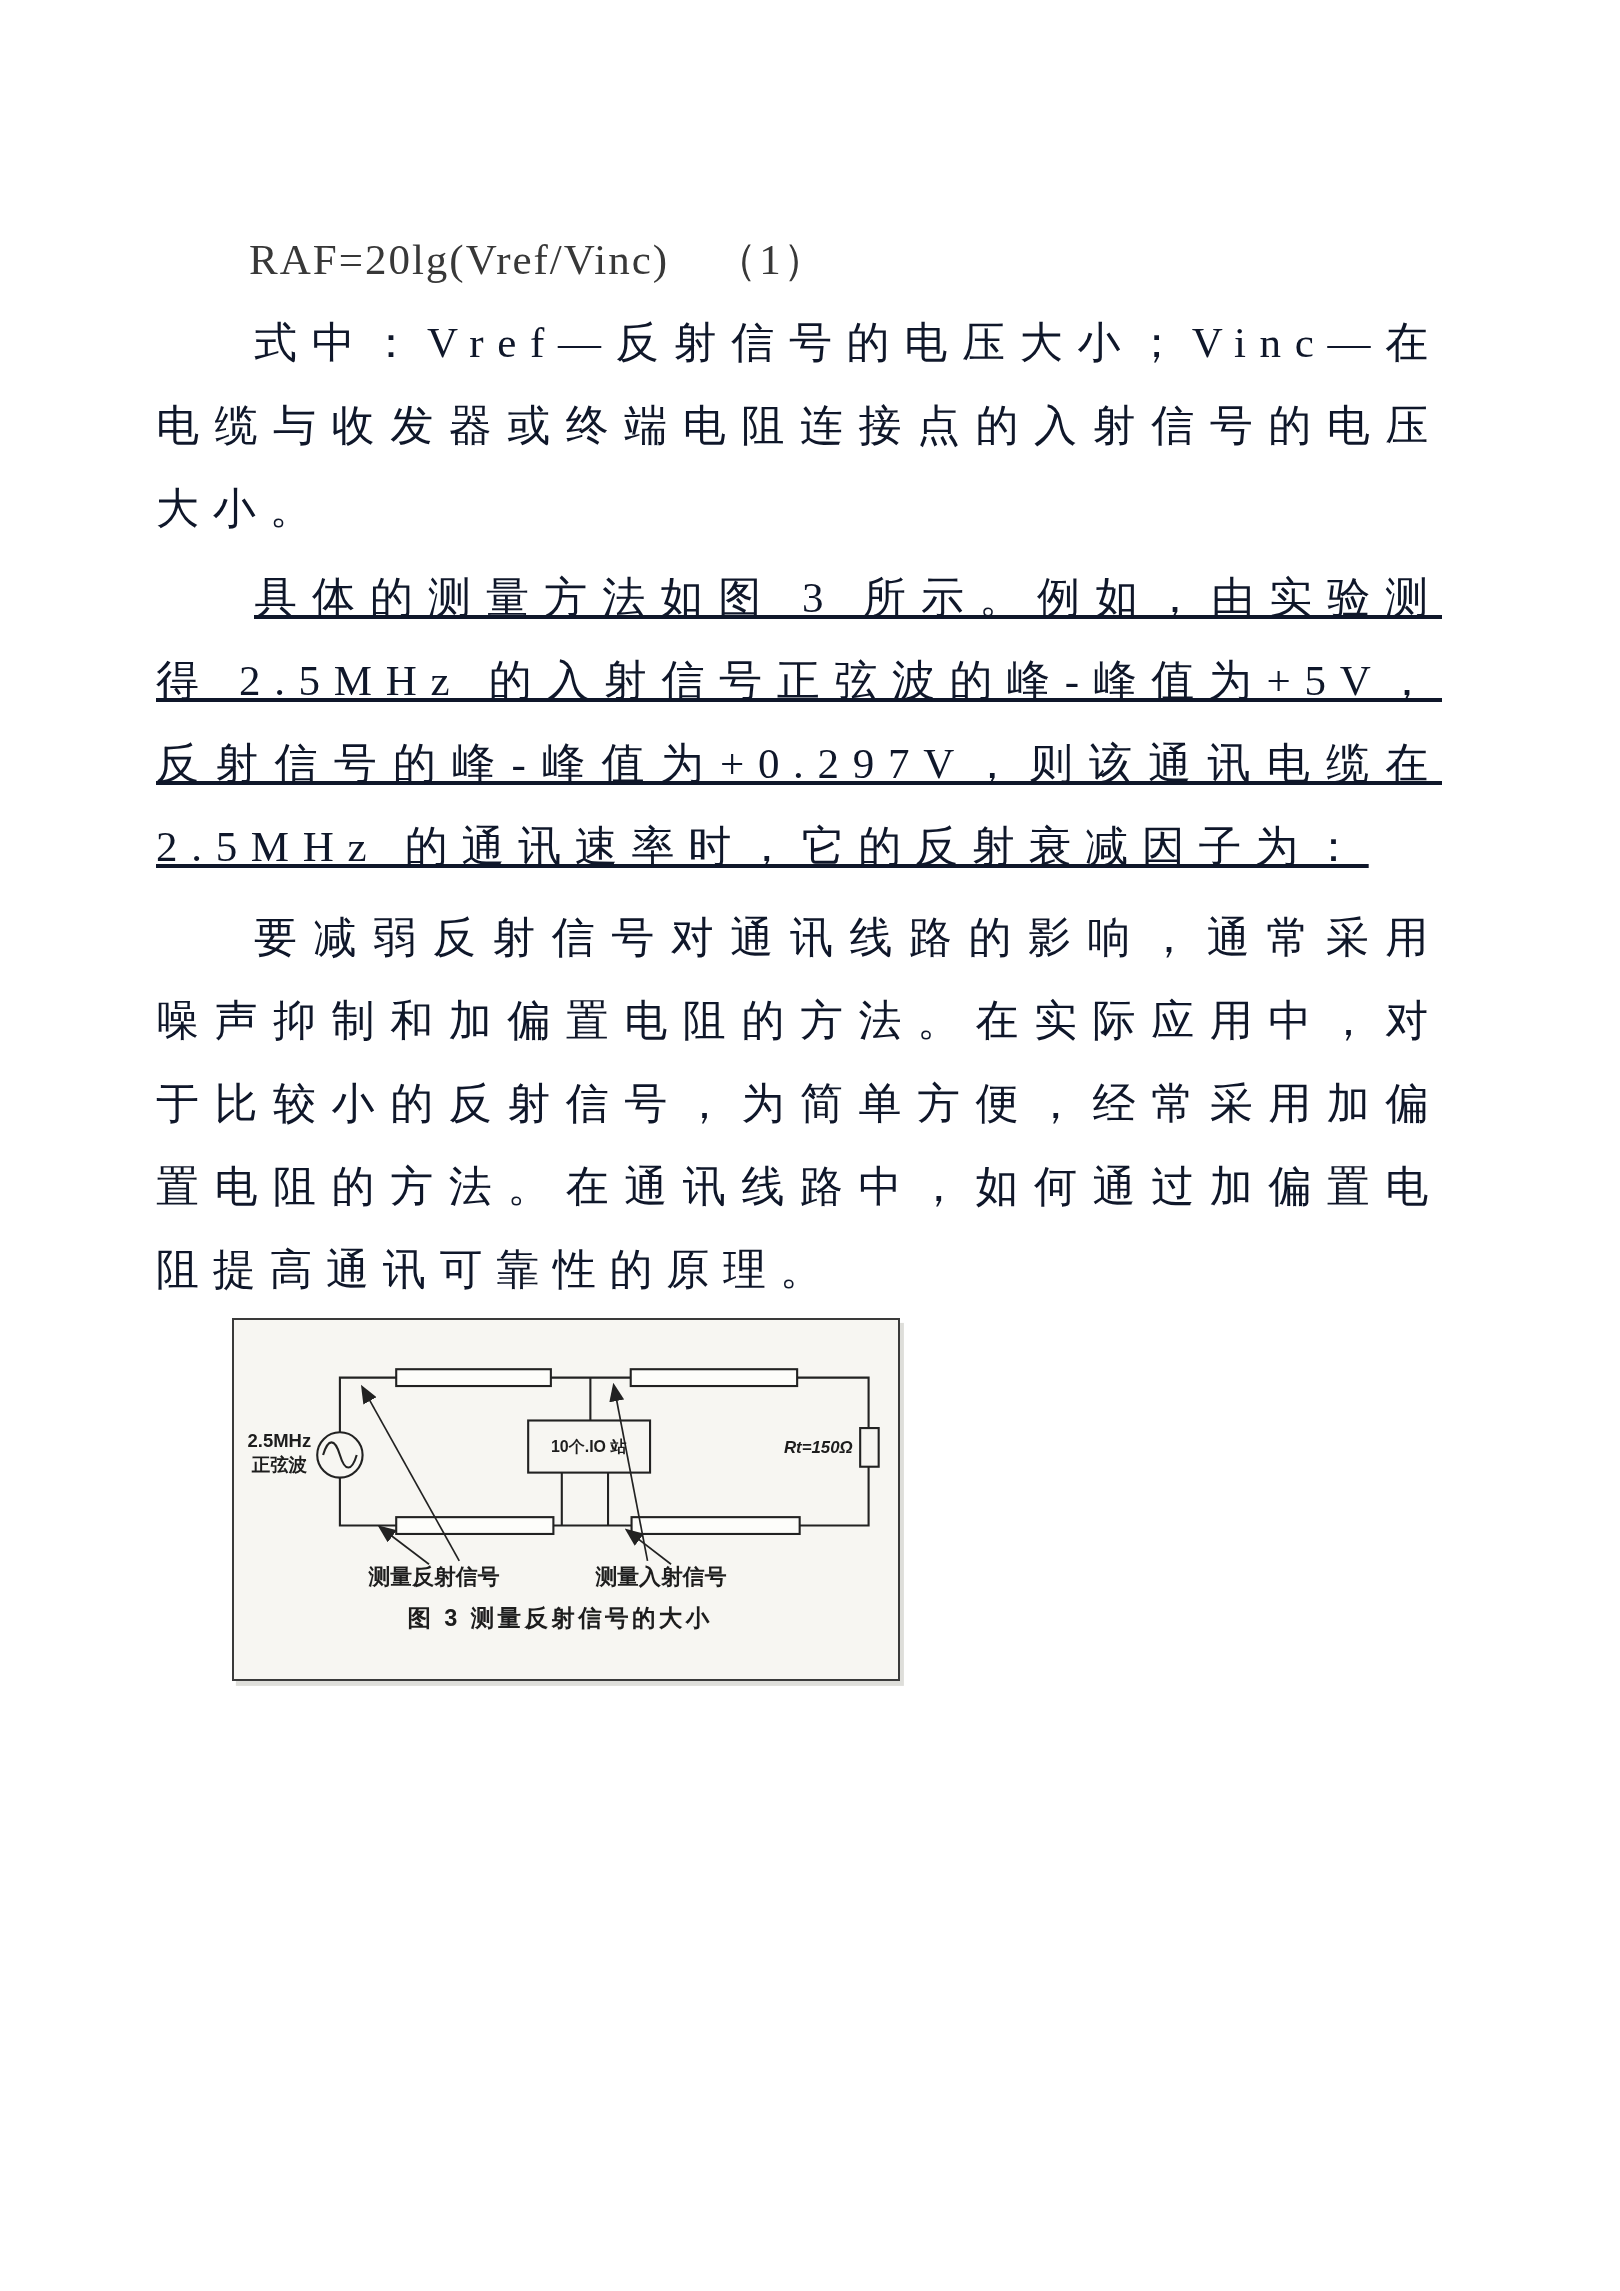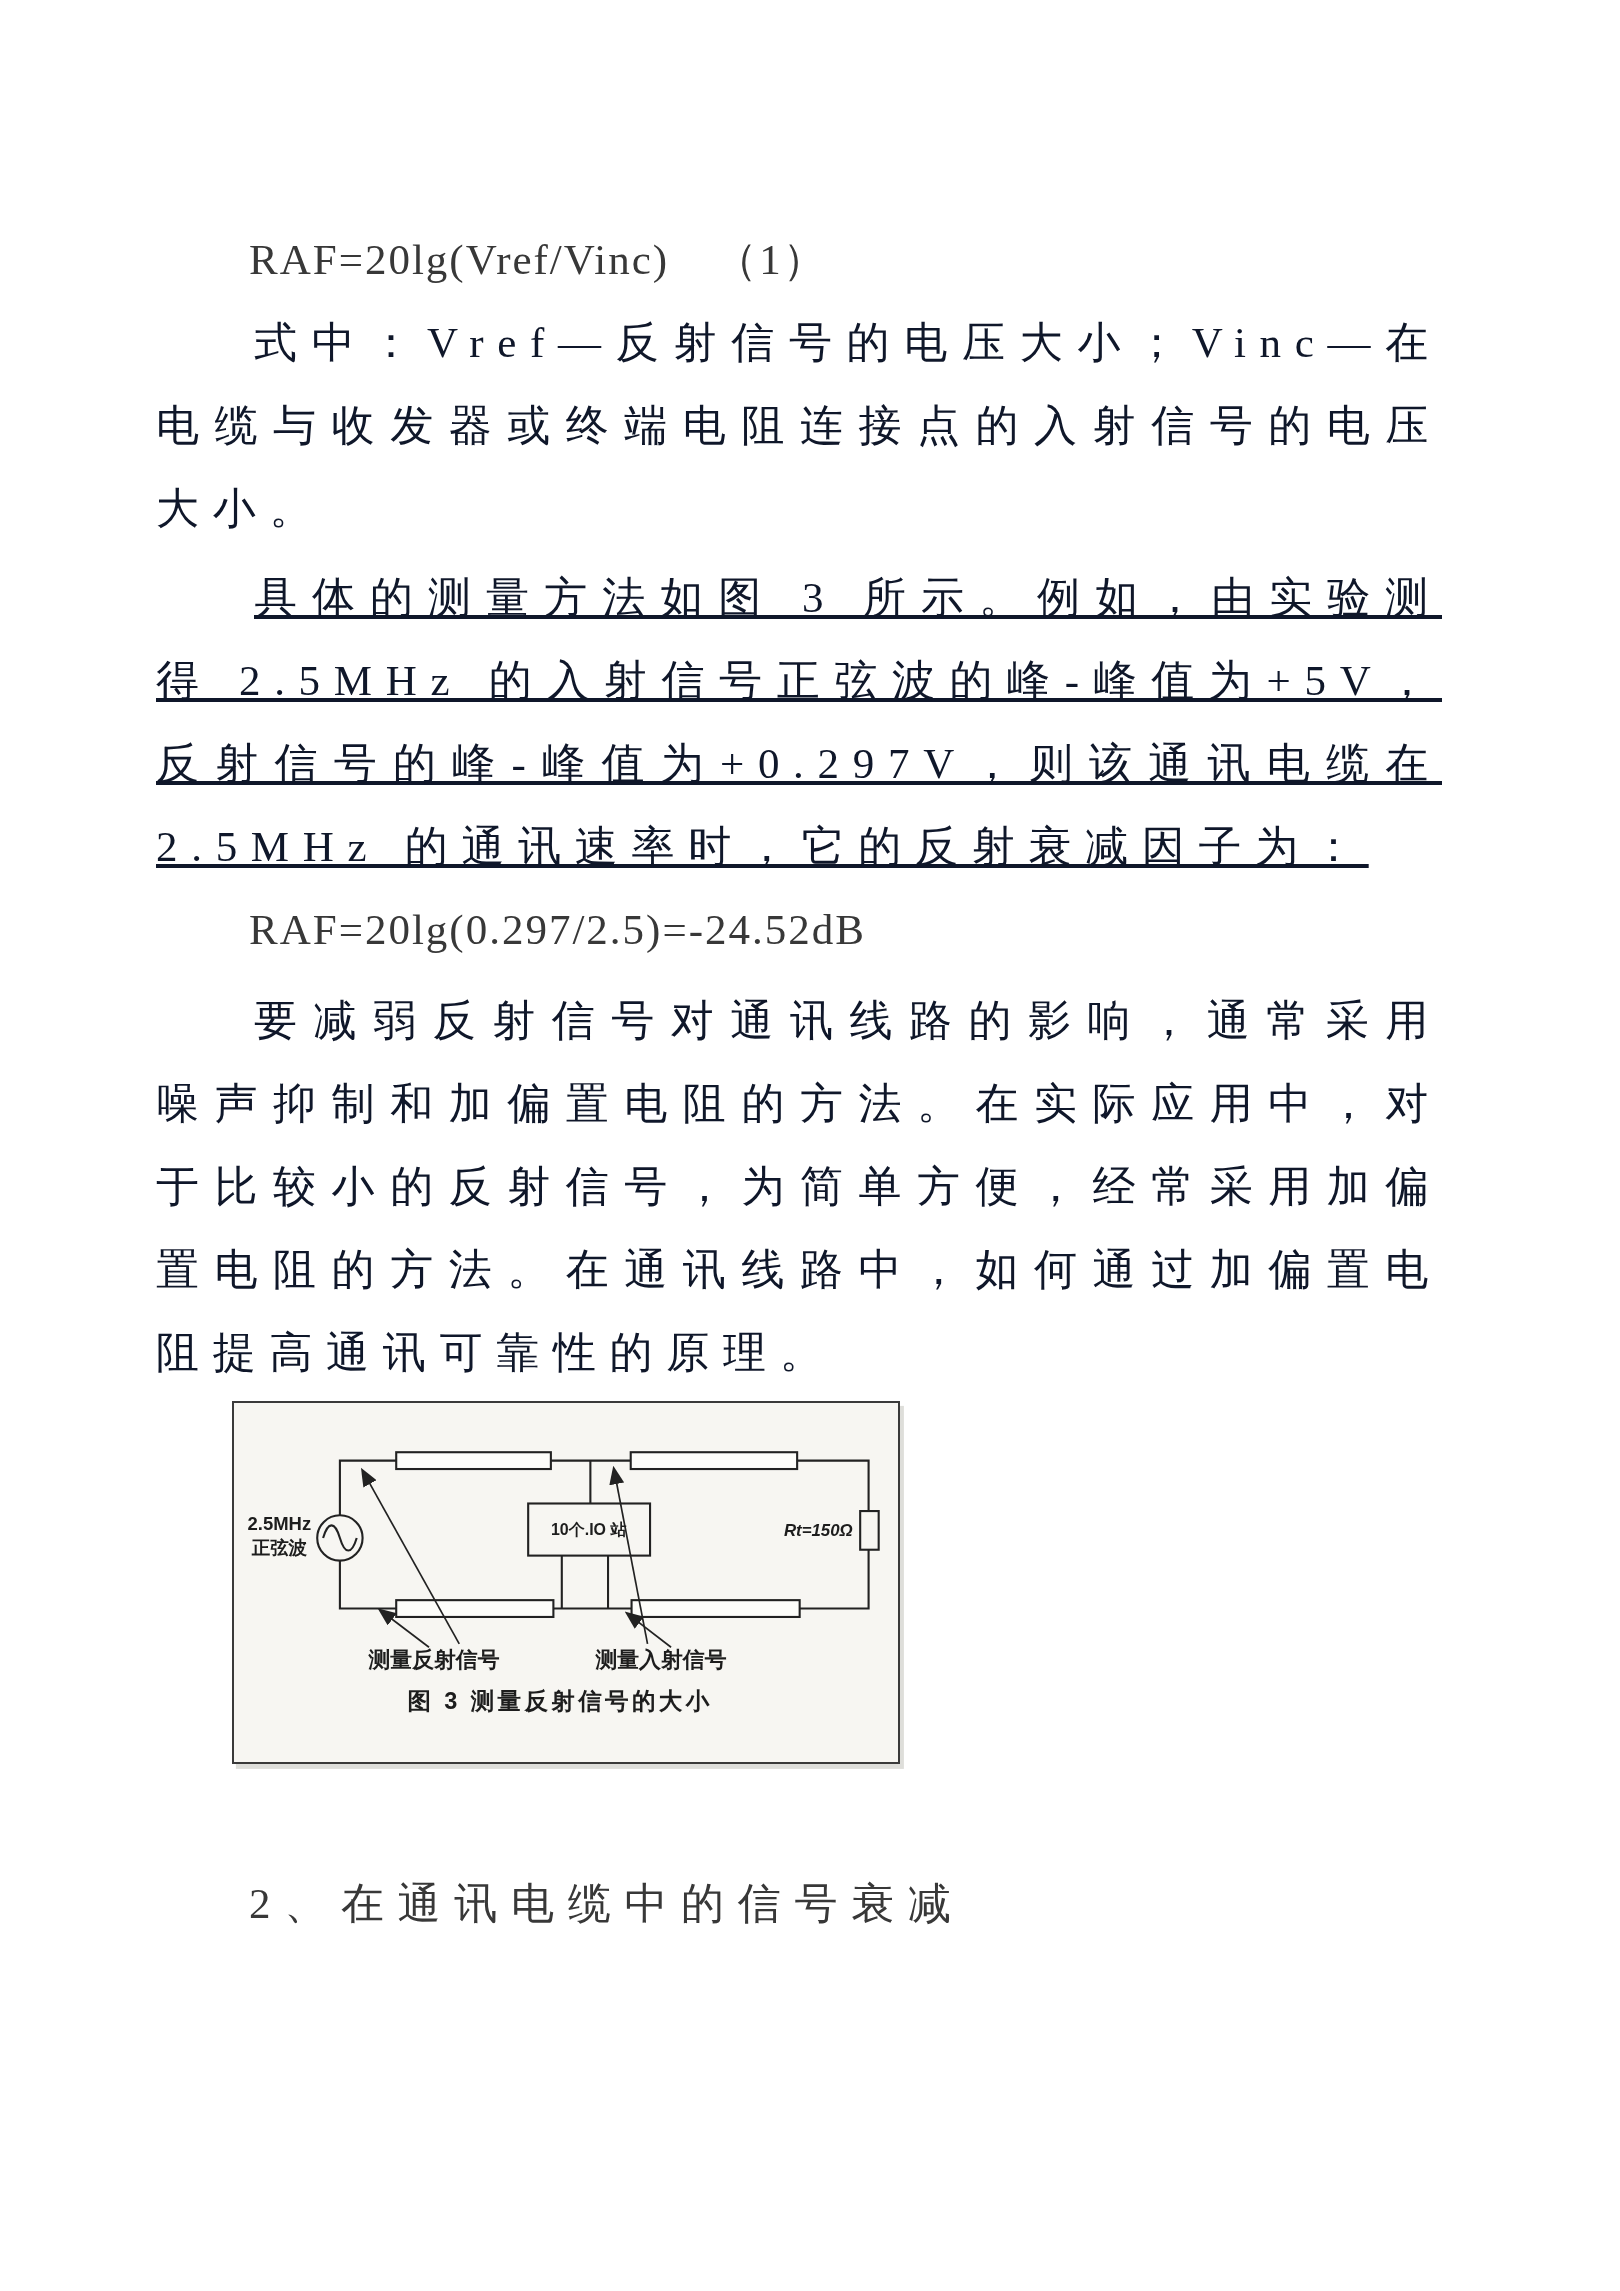--- a/index.html
+++ b/index.html
@@ -71,21 +71,20 @@
 
 <div class="page">
   <div class="content">
 
     <p class="formula formula-1">RAF=20lg(Vref/Vinc)　（1）</p>
 
     <p class="para para-1">式中：Vref—反射信号的电压大小；Vinc—在电缆与收发器或终端电阻连接点的入射信号的电压大小。</p>
 
     <p class="para para-2">具体的测量方法如图 3 所示。例如，由实验测得 2.5MHz 的入射信号正弦波的峰-峰值为+5V，反射信号的峰-峰值为+0.297V，则该通讯电缆在 2.5MHz 的通讯速率时，它的反射衰减因子为：</p>
 
-    <p class="formula formula-2">RAF=20lg(0.297/2.5)=-24.52dB</p>
 
     <p class="para para-3">要减弱反射信号对通讯线路的影响，通常采用噪声抑制和加偏置电阻的方法。在实际应用中，对于比较小的反射信号，为简单方便，经常采用加偏置电阻的方法。在通讯线路中，如何通过加偏置电阻提高通讯可靠性的原理。</p>
 
     <div class="figure-frame">
       <svg viewBox="0 0 790 370" xmlns="http://www.w3.org/2000/svg">
         <defs>
           <marker id="ah" markerWidth="11" markerHeight="9" refX="9" refY="4.5" orient="auto">
             <path d="M0,0 L11,4.5 L0,9 z" fill="#222222"></path>
           </marker>
         </defs>
@@ -129,17 +128,16 @@
           <path d="M520,262 L468,222" marker-end="url(#ah)"></path>
         </g>
 
         <text class="fig-label" x="238" y="285" font-size="26" text-anchor="middle">测量反射信号</text>
         <text class="fig-label" x="508" y="285" font-size="26" text-anchor="middle">测量入射信号</text>
 
         <text class="fig-label" x="388" y="336" font-size="28" text-anchor="middle" letter-spacing="4">图 3  测量反射信号的大小</text>
       </svg>
     </div>
 
-    <p class="section-heading">2、在通讯电缆中的信号衰减</p>
 
   </div>
 </div>
 
 
 </body></html>

